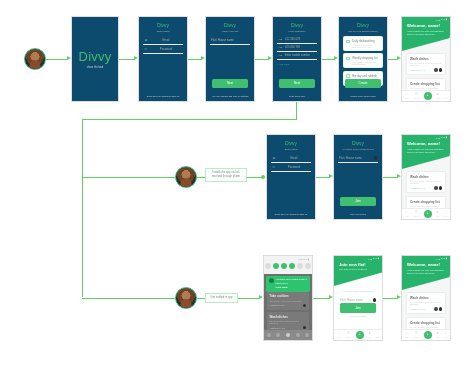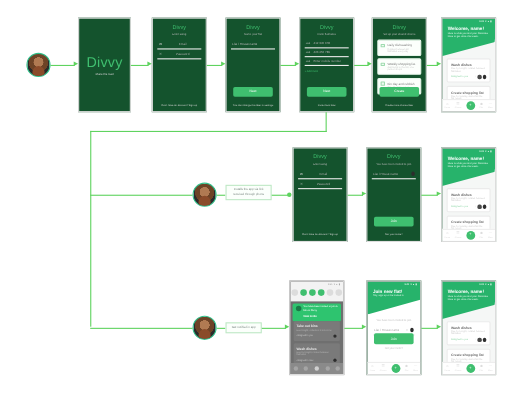--- a/index.html
+++ b/index.html
@@ -47,21 +47,21 @@
     background: #fbfffb;
     color: #7f8c86;
     font-size: 2.7px; line-height: 1.45;
     padding: 2px 2.5px;
     text-align: center;
   }
 
   
   .phone {
     position: absolute;
-    background: #14532d;
+    background: #0c4a6e;
     border: 0.8px solid #dcdcdc;
     overflow: hidden;
   }
   .phone.wire { border-color: #dedede; }
 
   
   .logo-wrap {
     position: absolute; left: 0; right: 0; top: 50%;
     transform: translateY(-50%); text-align: center;
   }

